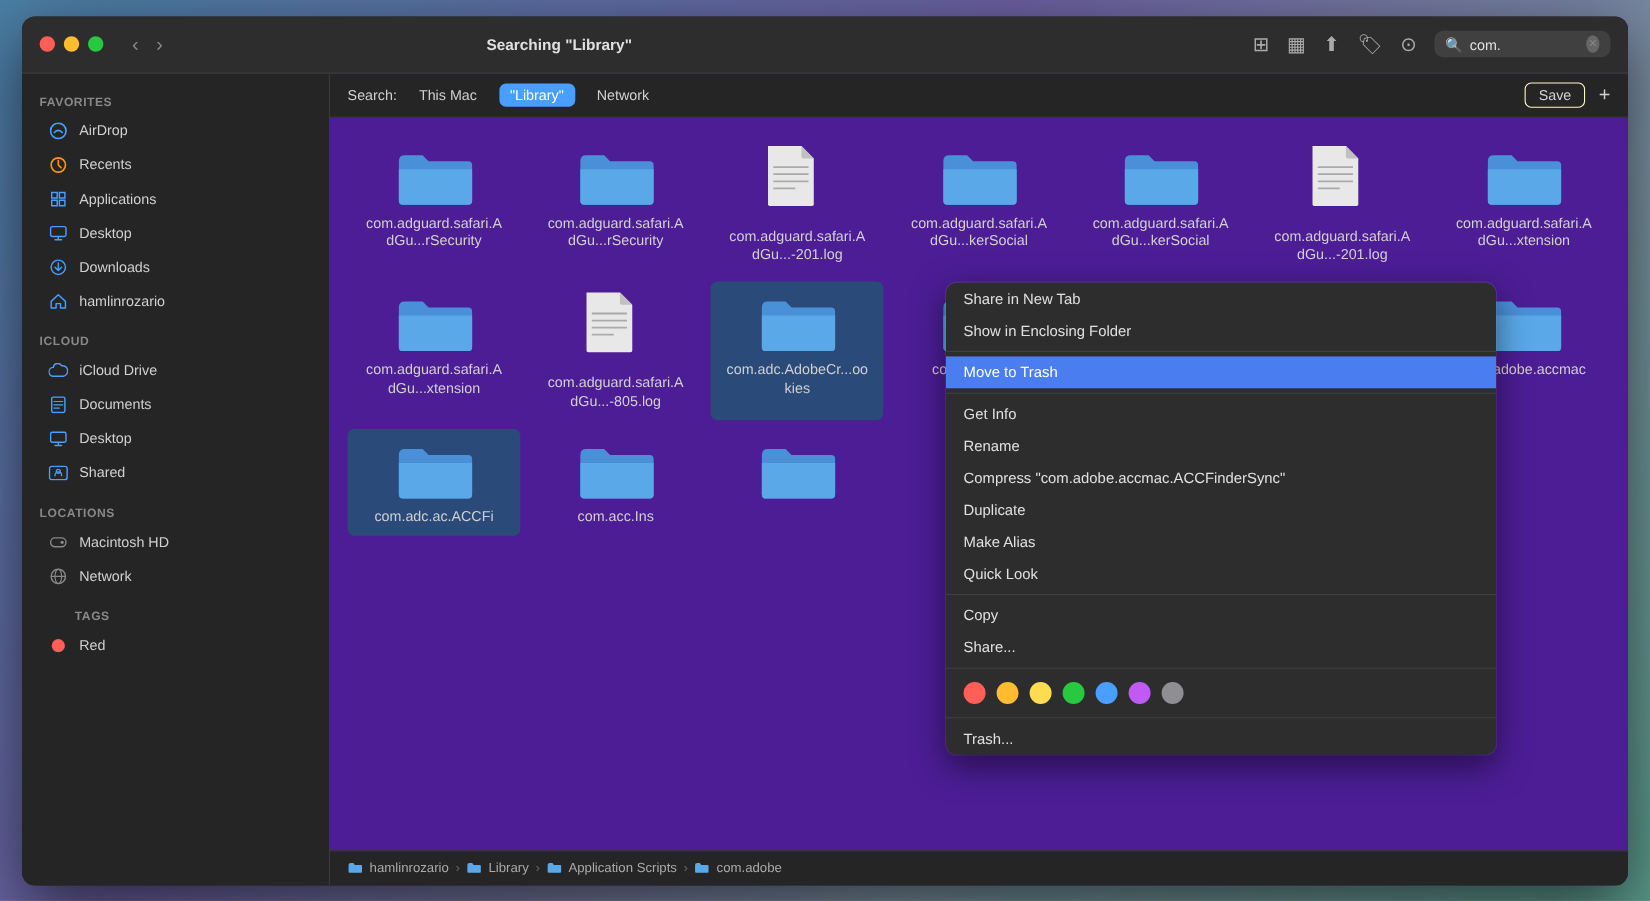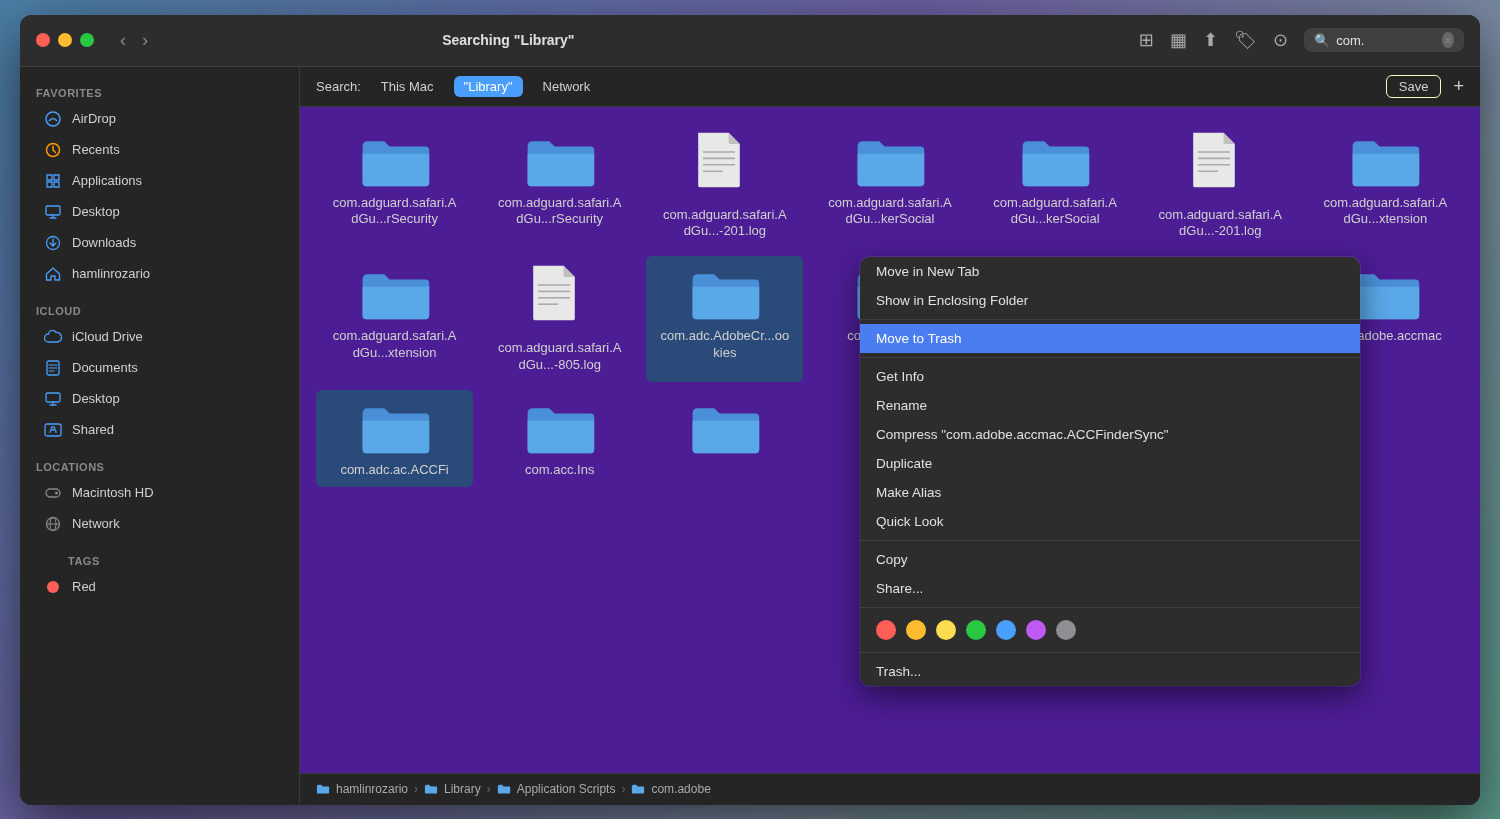--- a/index.html
+++ b/index.html
@@ -673,21 +673,21 @@
             <svg viewBox="0 0 80 60" xmlns="http://www.w3.org/2000/svg">
               <path d="M4 14 Q4 8 10 8 L28 8 L34 14 H74 Q78 14 78 18 V54 Q78 58 74 58 H8 Q4 58 4 54 Z" fill="#4a90d9"></path>
               <path d="M4 22 H78 V54 Q78 58 74 58 H8 Q4 58 4 54 V22Z" fill="#5aa8e8"></path>
             </svg>
           </div>
           <span class="file-name"></span>
         </div>
       </div>
 
       <div class="context-menu">
-        <div class="ctx-item">Move in New Tab</div>
+        <div class="ctx-item">Share in New Tab</div>
         <div class="ctx-item">Show in Enclosing Folder</div>
         <div class="ctx-divider"></div>
         <div class="ctx-item highlighted">Move to Trash</div>
         <div class="ctx-divider"></div>
         <div class="ctx-item">Get Info</div>
         <div class="ctx-item">Rename</div>
         <div class="ctx-item">Compress "com.adobe.accmac.ACCFinderSync"</div>
         <div class="ctx-item">Duplicate</div>
         <div class="ctx-item">Make Alias</div>
         <div class="ctx-item">Quick Look</div>

